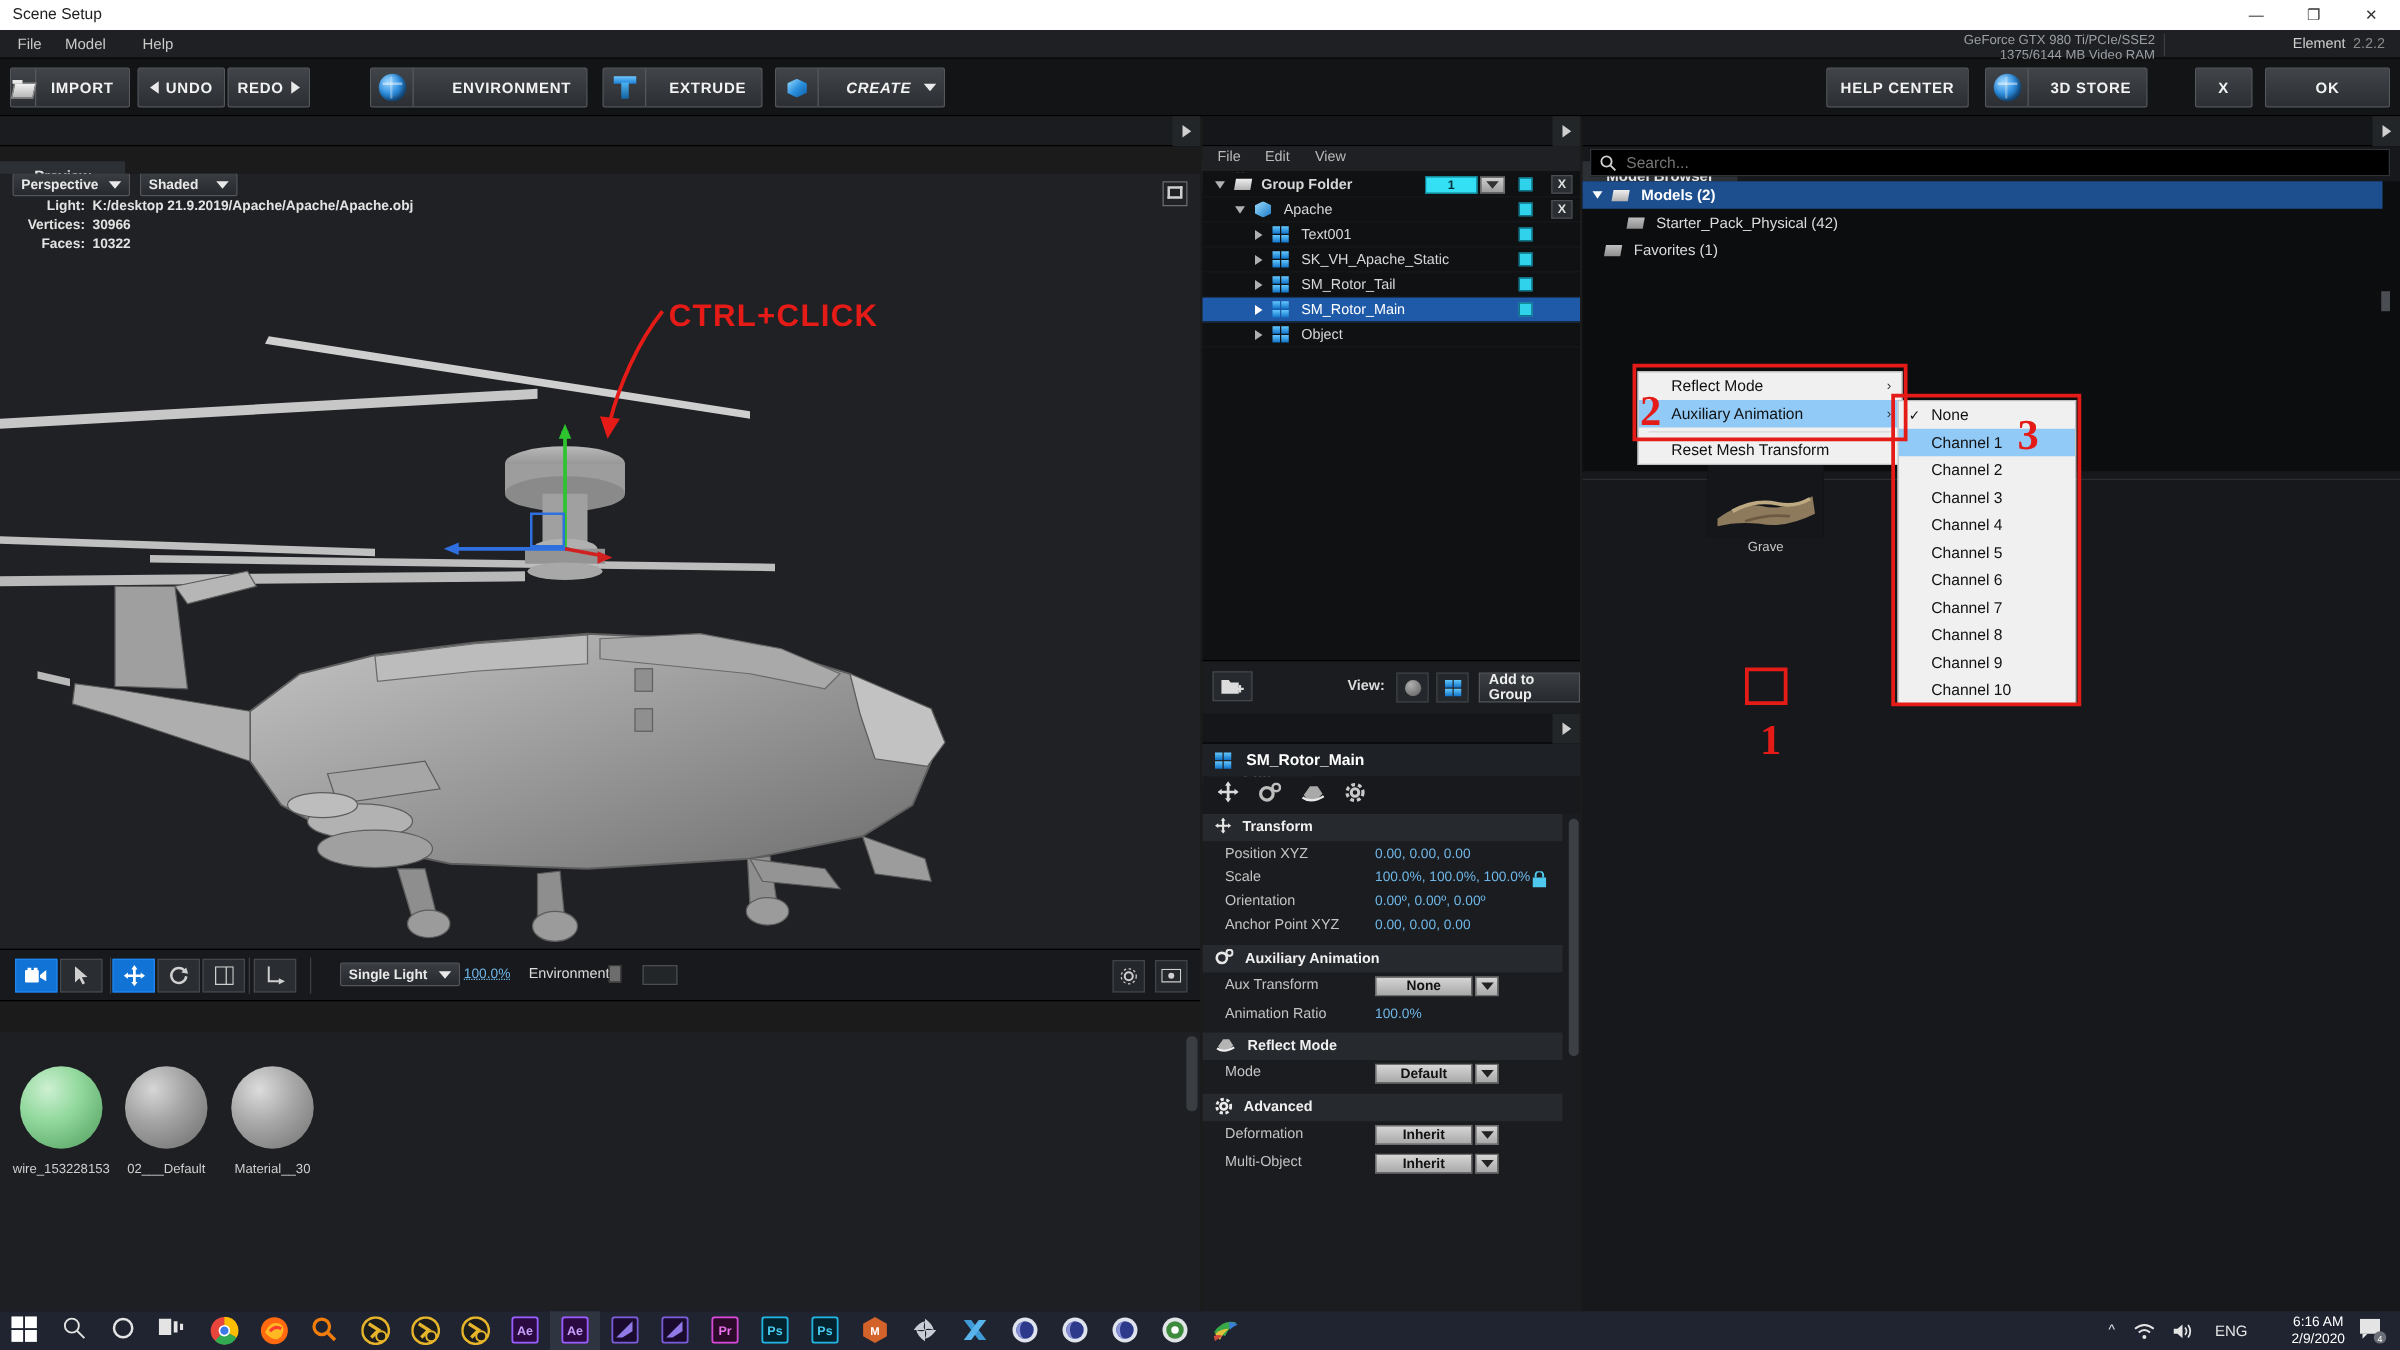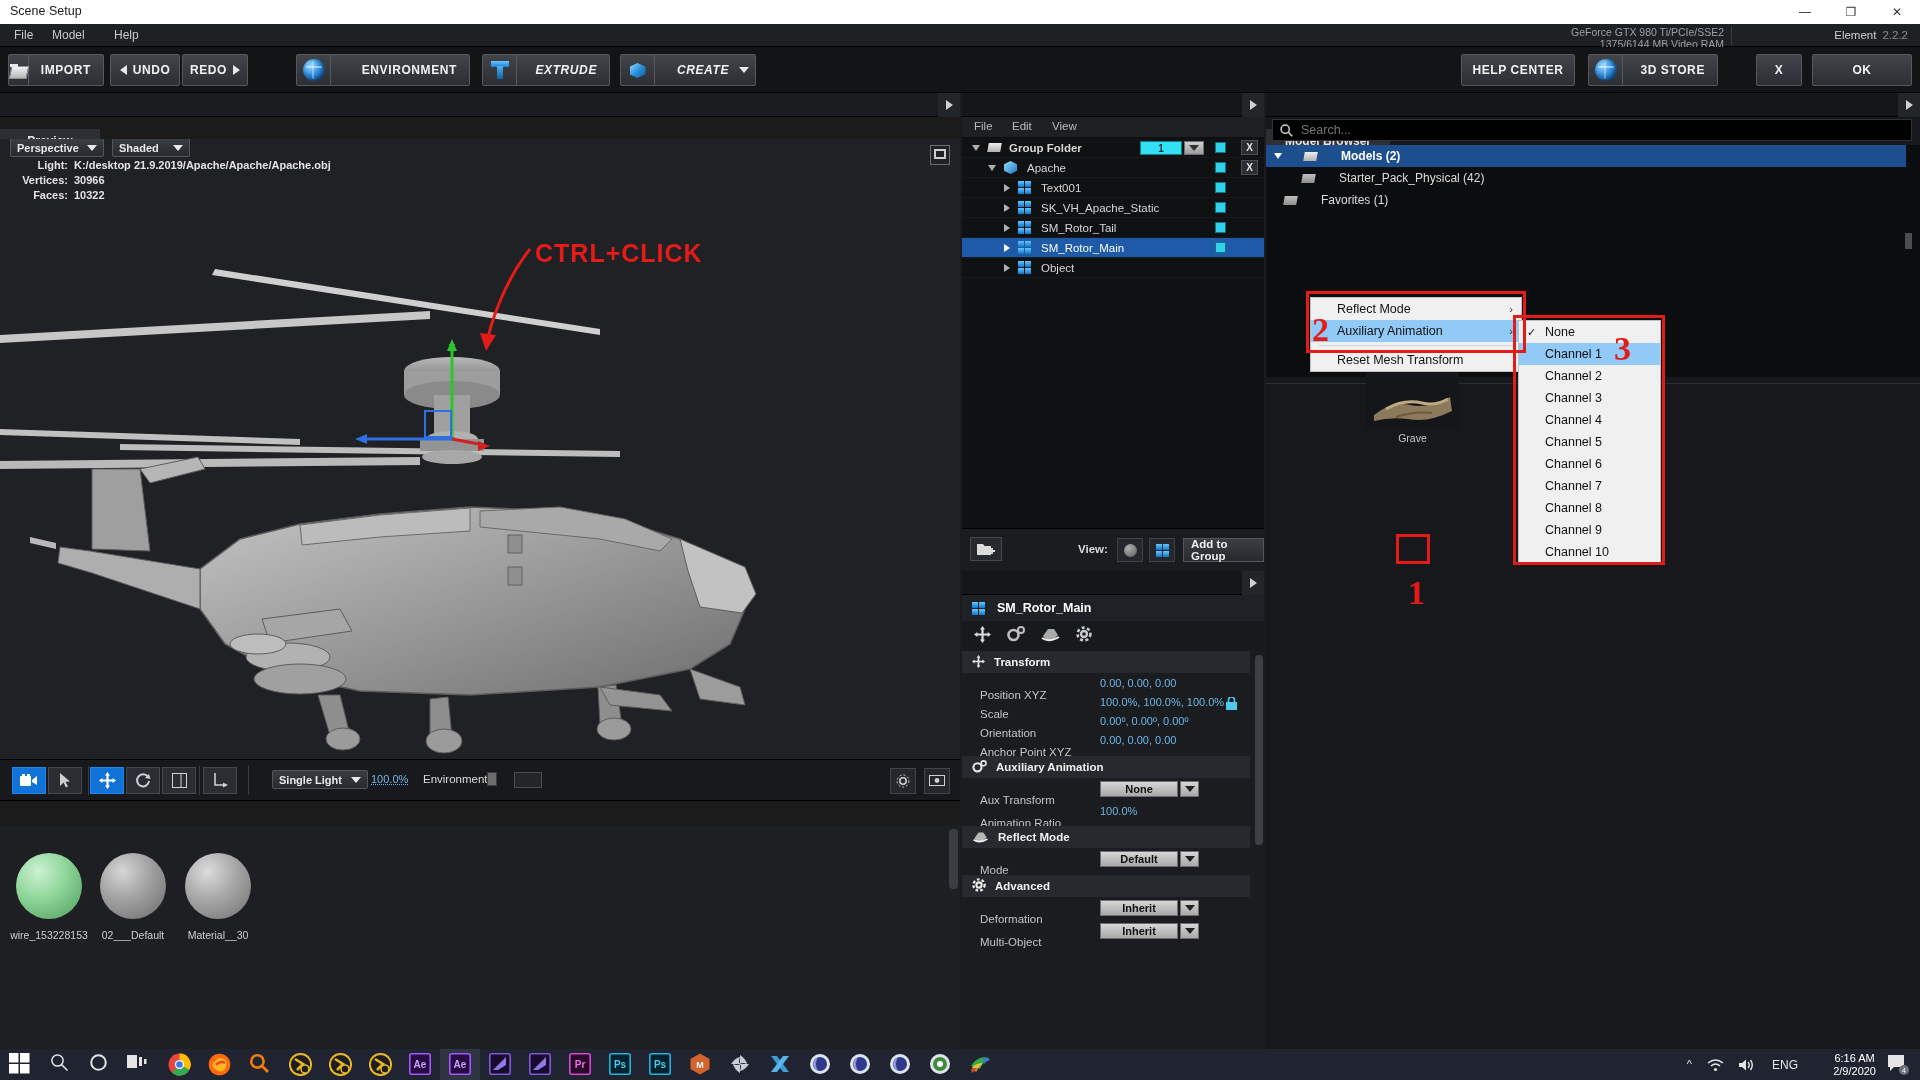--- a/index.html
+++ b/index.html
@@ -172,33 +172,33 @@
   .vbtn2 { position:absolute; width:26px; height:24px; background:#24272b; border:1px solid #3e4246; display:flex;align-items:center;justify-content:center;}
   .addgrp { position:absolute; height:24px; background:linear-gradient(#3b3f44,#26292d); border:1px solid #53575c; font-size:11.5px; font-weight:bold; color:#ededed; display:flex;align-items:center;justify-content:center;padding:0 7px;}
 
   
   .edit-panel { position:absolute; left:962px; top:571px; width:302px; height:478px; background:#1a1c1f; }
   .ep-title { position:absolute; left:0; top:24px; width:100%; height:26px; background:#1e2125; display:flex; align-items:center; }
   .ep-icons { position:absolute; left:0; top:50px; width:100%; height:30px; background:#17191c; display:flex; align-items:center; }
   .ep-body { position:absolute; left:0; top:80px; width:100%; height:398px; background:#1a1c1f; overflow:hidden; }
   .grp-head { position:absolute; left:0; width:288px; height:22px; background:#26292d; display:flex; align-items:center; font-size:11.5px; font-weight:bold; color:#f0f0f0; }
   .prow { position:absolute; left:0; width:288px; height:19px; font-size:11.5px; color:#c4c4c4; }
-  .prow .k { position:absolute; left:18px; top:14px; }
+  .prow .k { position:absolute; left:18px; top:2px; }
   .prow .vals { position:absolute; left:138px; top:2px; font-size:11px; color:#6fb7e8; }
   .dropsel { position:absolute; height:16px; background:linear-gradient(#d6d6d6,#a8a8a8); border:1px solid #6e6e6e;
     font-size:11px; font-weight:bold; color:#111; display:flex; align-items:center; justify-content:center;}
   .dropbtn { position:absolute; width:19px; height:16px; background:linear-gradient(#d6d6d6,#a8a8a8); border:1px solid #6e6e6e; display:flex;align-items:center;justify-content:center;}
   .lock { position:absolute; width:11px; height:13px; }
   .ep-scroll { position:absolute; right:1px; width:8px; background:#3c4045; border-radius:4px; }
 
   
   .mb-panel { position:absolute; left:1266px; top:93px; width:654px; height:956px; background:#16181b; }
   .mb-search { position:absolute; left:6px; top:26px; width:640px; height:22px; background:#000; border:1px solid #2f3236; display:flex; align-items:center;}
   .mb-tree { position:absolute; left:0; top:52px; width:654px; height:232px; background:#0c0d0f; }
-  .mbrow { position:absolute; left:0; width:640px; height:22px; display:flex; align-items:center; font-size:12px; color:#dcdcdc;gap:14px; }
+  .mbrow { position:absolute; left:0; width:640px; height:22px; display:flex; align-items:center; font-size:12px; color:#dcdcdc; }
   .mbrow.sel { background:#1d4f8f; color:#fff; font-weight:bold; }
   .mb-vscroll { position:absolute; right:8px; width:7px; background:#4a4e53; }
   .mb-hscroll { position:absolute; height:5px; background:#55595e; border-radius:3px; }
   .mb-grid { position:absolute; left:0; top:290px; width:654px; height:640px; background:#16181b; border-top:1px solid #2a2d31;}
   .thumb { position:absolute; width:93px; height:60px; background:#0f1012; border-top:1px solid #6f7174; overflow:hidden;}
   .thumblbl { position:absolute; font-size:10.5px; color:#c9c9c9; text-align:center; width:93px;}
 
   
   .ctx {
     position:absolute; background:#f0f0f0; border:1px solid #c0c0c0;
@@ -271,21 +271,21 @@
 
     <div class="tbtn split" style="left:296px; width:174px;">
       <div class="iconbox">
           <div class="globe"></div>
         </div>
       <div class="txtbox">
           <span class="lbl">ENVIRONMENT</span>
         </div>
     </div>
 
-    <div class="tbtn split" style="left:482px; width:128px;font-style:italic;">
+    <div class="tbtn split" style="left:482px; width:128px;">
       <div class="iconbox">
           <div class="extrude-ico"></div>
         </div>
       <div class="txtbox">
           <span class="lbl">EXTRUDE</span>
         </div>
     </div>
 
     <div class="tbtn split" style="left:620px; width:136px;font-style:italic;">
       <div class="iconbox">

